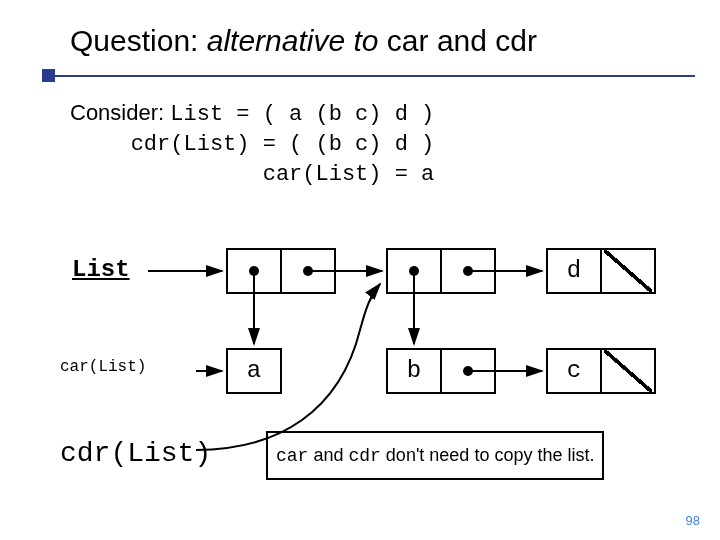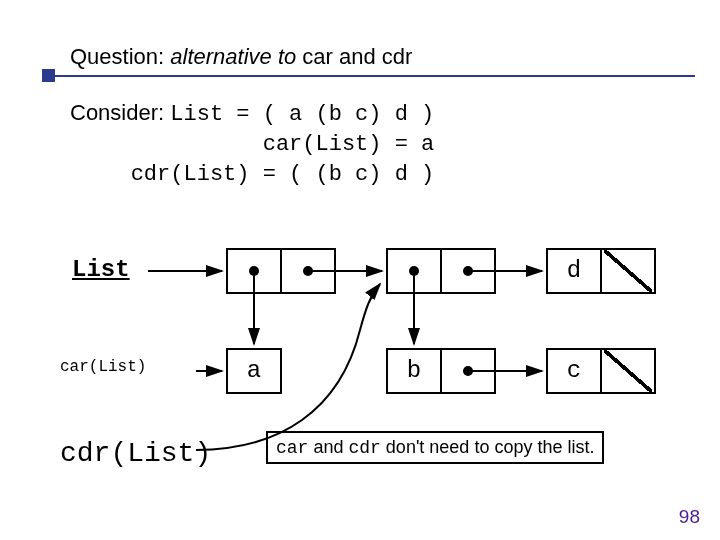--- a/index.html
+++ b/index.html
@@ -6,22 +6,21 @@
   body{
     width:720px;height:540px;
     background:#fff;
     font-family:Arial,Helvetica,sans-serif;
     position:relative;
     color:#000;
   }
   .title{
     position:absolute;
     left:70px;top:24px;
-    font-size:22px;
-    margin-top:20px;
+    font-size:30px;
   }
   .title .italic{font-style:italic;}
   .accent-sq{
     position:absolute;
     left:42px;top:69px;
     width:13px;height:13px;
     background:#2a3a8c;
   }
   .accent-line{
     position:absolute;
@@ -77,45 +76,45 @@
   svg.arrows{
     position:absolute;left:0;top:0;
     width:720px;height:540px;
     pointer-events:none;
   }
   .note{
     position:absolute;
     left:266px;top:431px;
     font-size:18px;
     border:2px solid #000;
-    padding:4px 8px;
+    padding:12px 8px;
   }
   .pagenum{
     position:absolute;
     right:20px;bottom:12px;
-    font-size:19px;
-    color:#4c1d95;
+    font-size:13px;
+    color:#3b82f6;
   }
 </style>
 </head>
 <body>
 
 <div class="accent-sq"></div>
 <div class="accent-line"></div>
 
 <div class="title">
   <span>Question: </span><span class="italic">alternative to</span><span> car and cdr</span>
 </div>
 
 <div class="consider">
   <div>
     <span>Consider: </span><span class="mono">List = ( a (b c) d )</span>
   </div>
+  <div class="mono">cdr(List) = ( (b c) d )</div>
   <div class="mono">car(List) = a</div>
-  <div class="mono">cdr(List) = ( (b c) d )</div>
 </div>
 
 <div class="lbl list">List</div>
 <div class="lbl car">car(List)</div>
 <div class="lbl cdr">cdr(List)</div>
 
 <div class="cell" style="left:226px;top:248px;"></div>
 <div class="cell" style="left:280px;top:248px;"></div>
 <div class="dot" style="left:254px;top:271px;"></div>
 <div class="dot" style="left:308px;top:271px;"></div>

